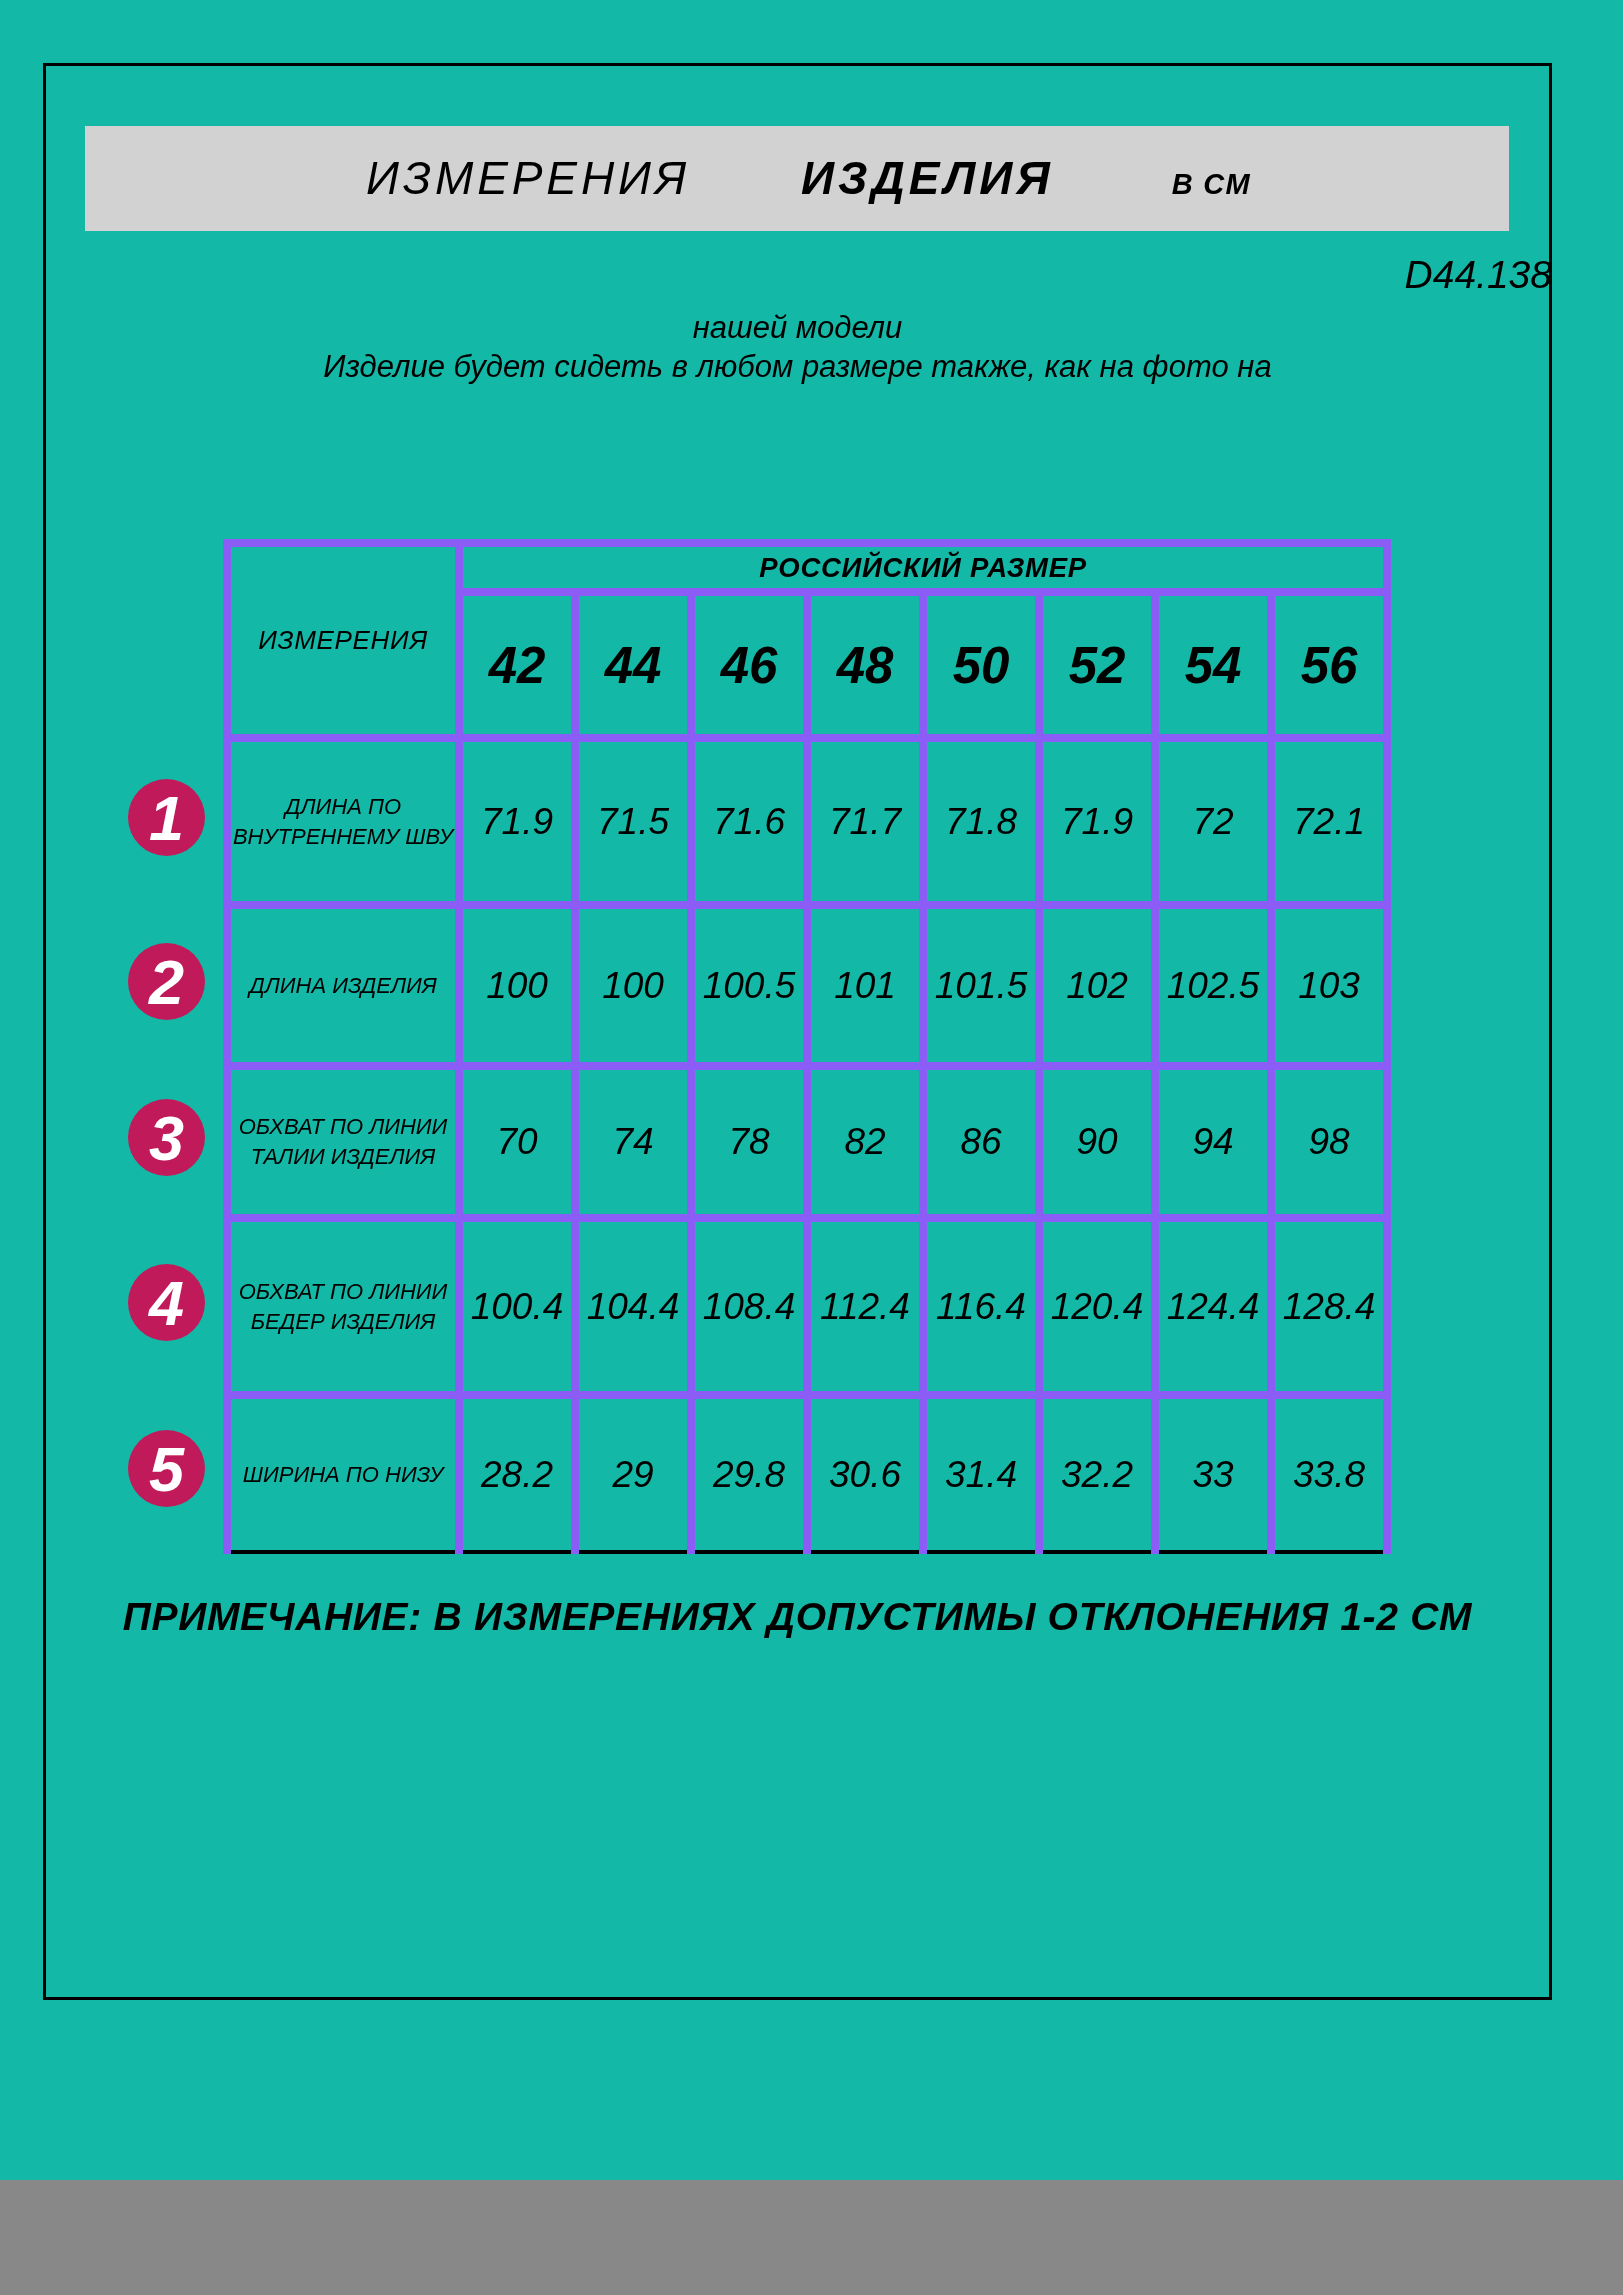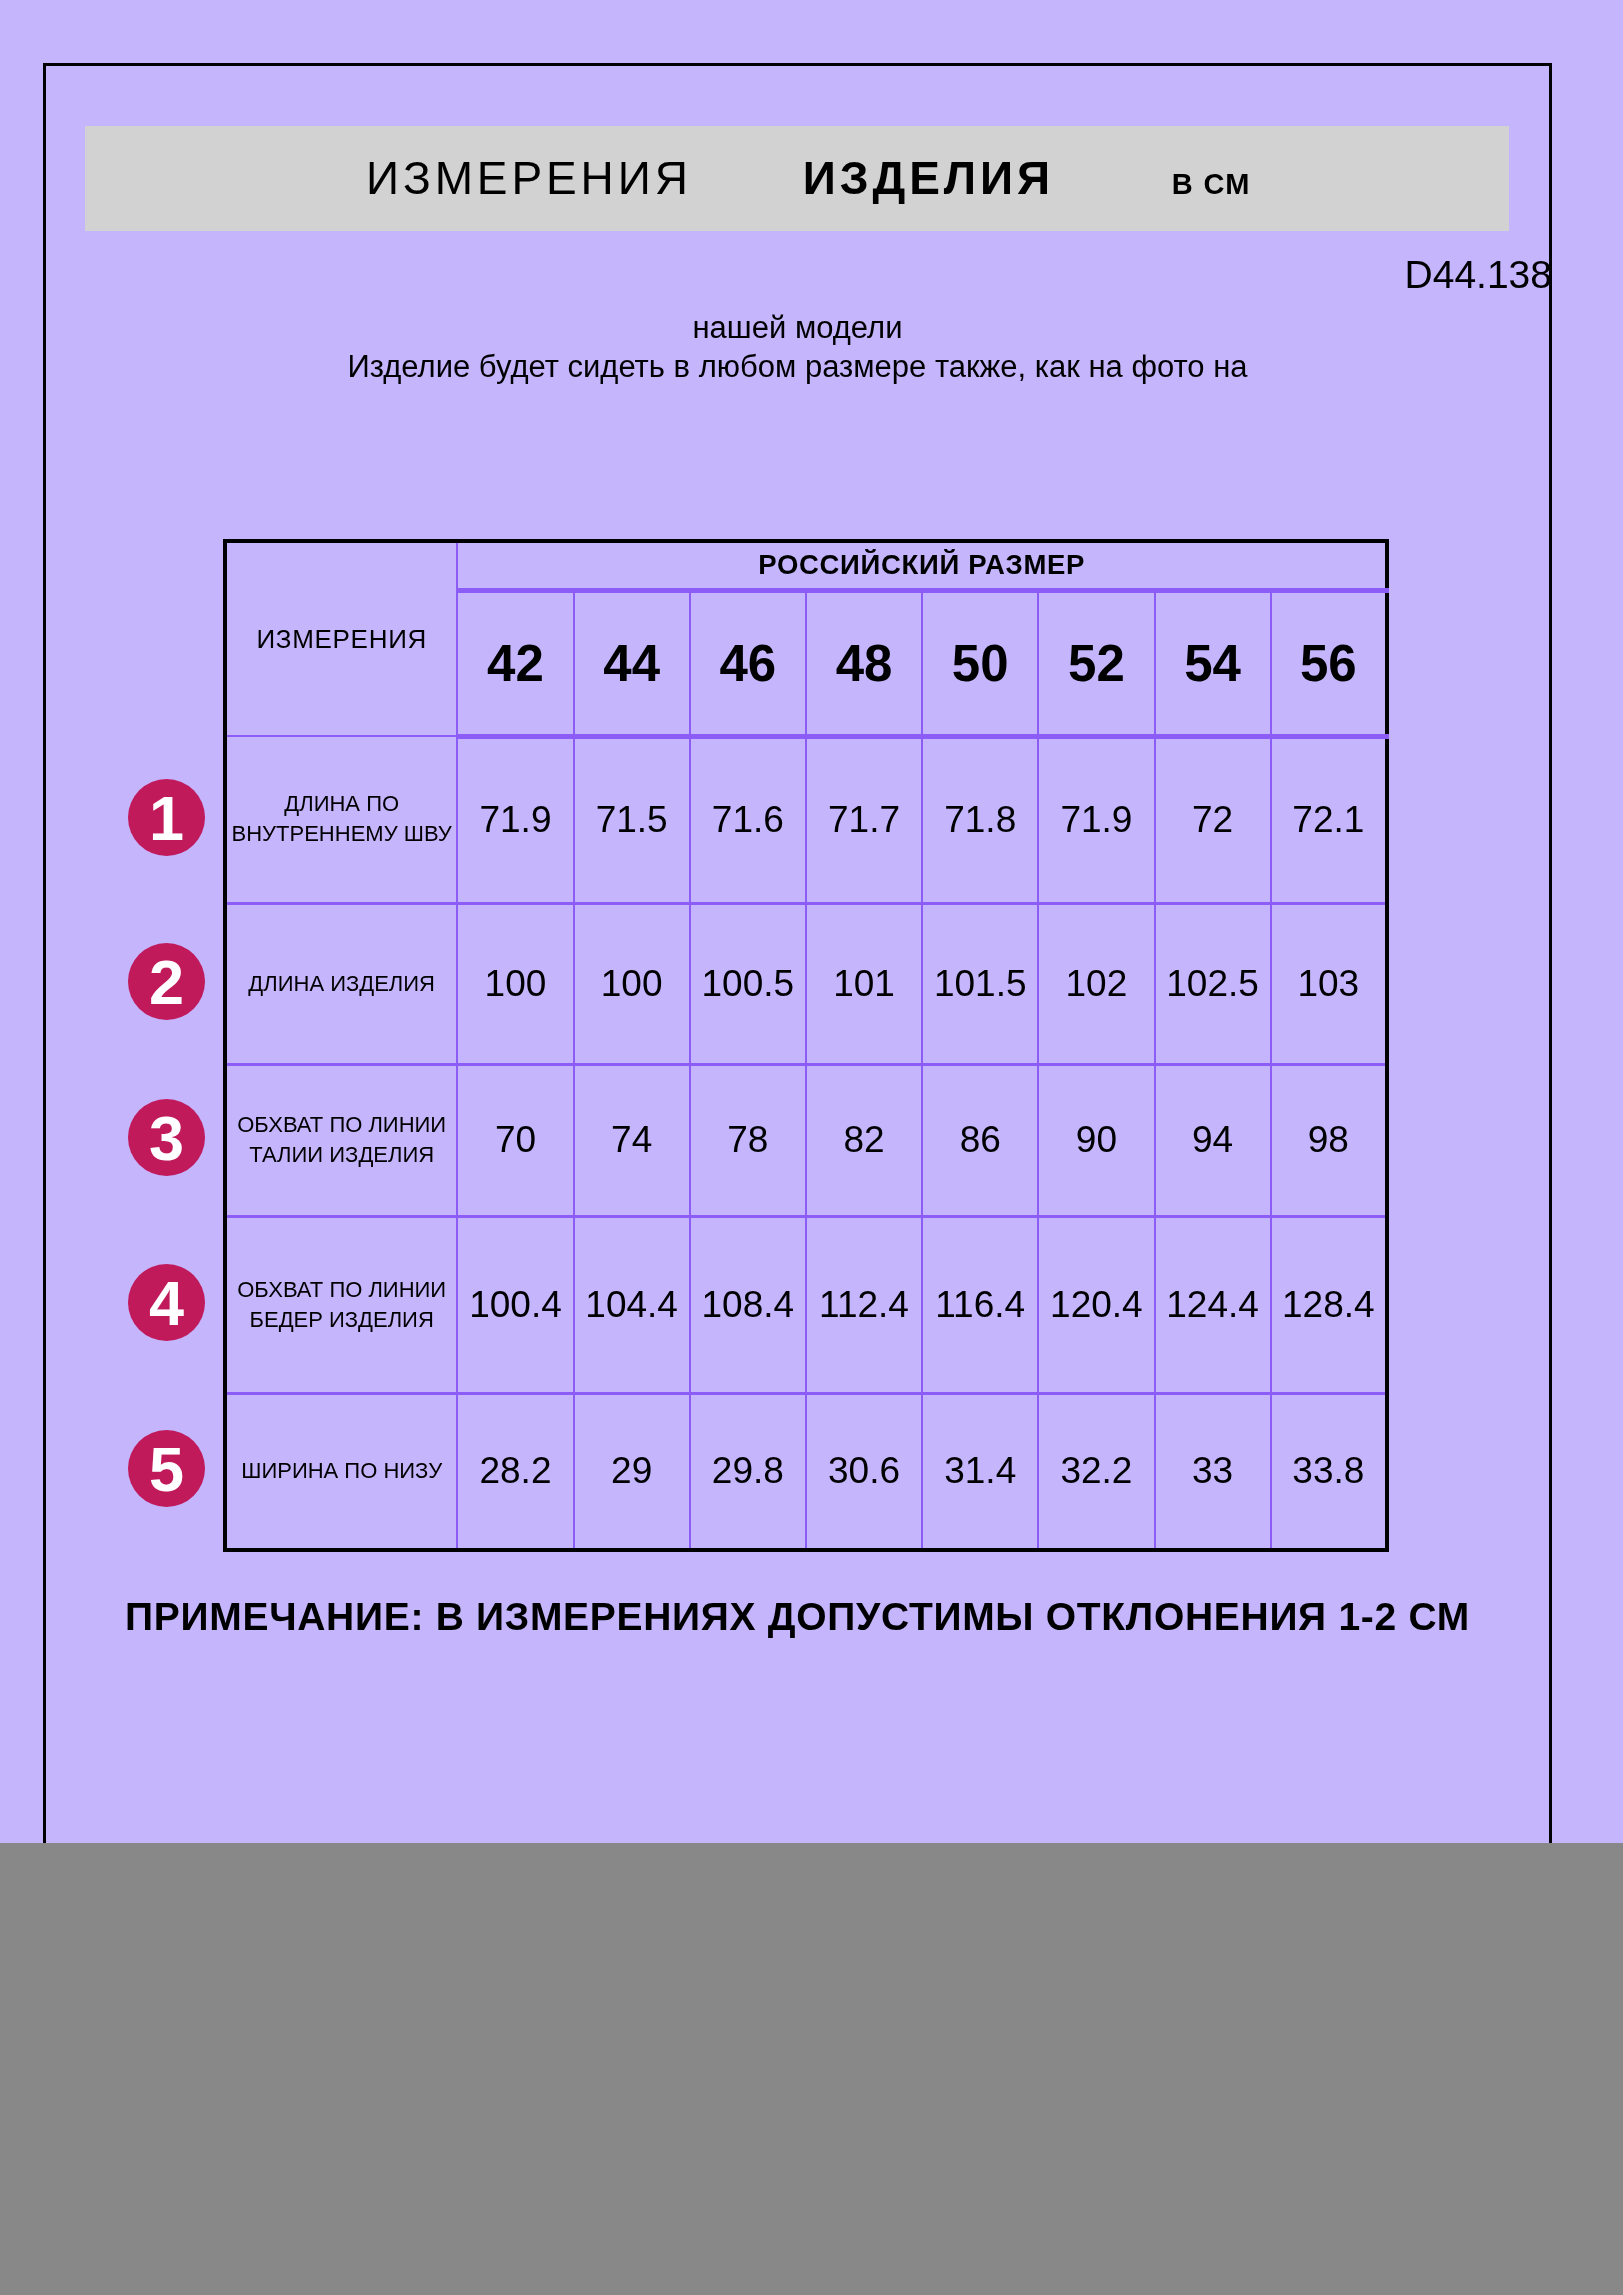--- a/index.html
+++ b/index.html
@@ -1,18 +1,18 @@
 <!DOCTYPE html>
 <html style="font-size:10.5px"><head>
 <meta charset="utf-8">
 <style>
   html,body{margin:0;padding:0;background:#888;}
   .page{
-    position:relative;width:1623px;height:1843px;background:#c4b5fd;
-    font-family:"Liberation Sans", sans-serif;color:#000;overflow:hidden;
+    position:relative;width:1623px;height:2180px;background:#14b8a6;
+    font-family:"Liberation Sans", sans-serif;color:#000;overflow:hidden;font-style:italic;
   }
   .frame{
     position:absolute;left:43px;top:63px;width:1509px;height:1937px;
     border:3.9px solid #000;box-sizing:border-box;
   }
   .graybar{
     position:absolute;left:85px;top:126px;width:1424px;height:105px;
     background:#d2d2d2;line-height:105px;white-space:nowrap;
     padding-left:281px;box-sizing:border-box;
   }
@@ -26,21 +26,21 @@
   .subtitle{
     position:absolute;left:43px;top:308px;width:1509px;
     text-align:center;font-size:31px;line-height:39px;
   }
   table.chart{
     position:absolute;left:223px;top:539px;width:1166px;
     border-collapse:collapse;table-layout:fixed;
     border:4.6px solid #000;
   }
   table.chart td{
-    border:2px solid #8b5cf6;text-align:center;vertical-align:middle;
+    border:8px solid #8b5cf6;text-align:center;vertical-align:middle;
     padding:0;overflow:hidden;
   }
   td.measure-head{font-size:26px;letter-spacing:0.7px;}
   td.size-head{font-size:27.5px;font-weight:bold;border-bottom-width:5.9px !important;letter-spacing:0.7px;}
   tr.hrow-a{height:49px;}
   tr.hrow-sizes{height:146px;}
   tr.hrow-sizes td{border-bottom-width:5.9px;}
   td.size-cell{font-size:51px;font-weight:bold;}
   tr.data-row td{border-bottom-width:3.9px;}
   td.row-label{font-size:22px;line-height:30px;}

